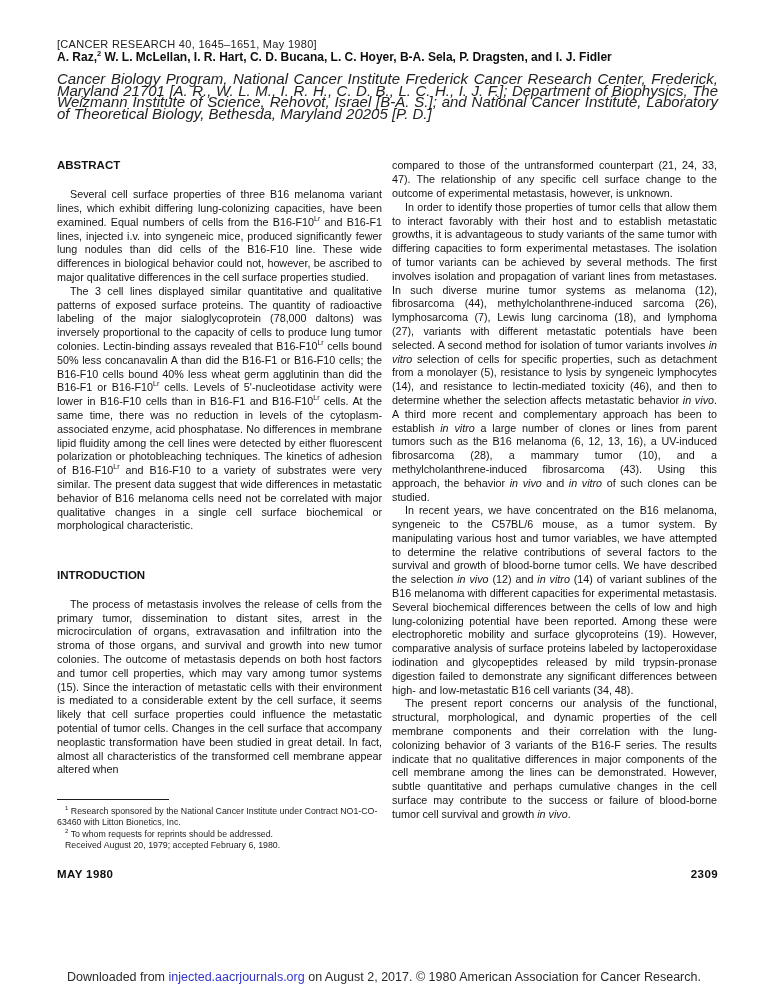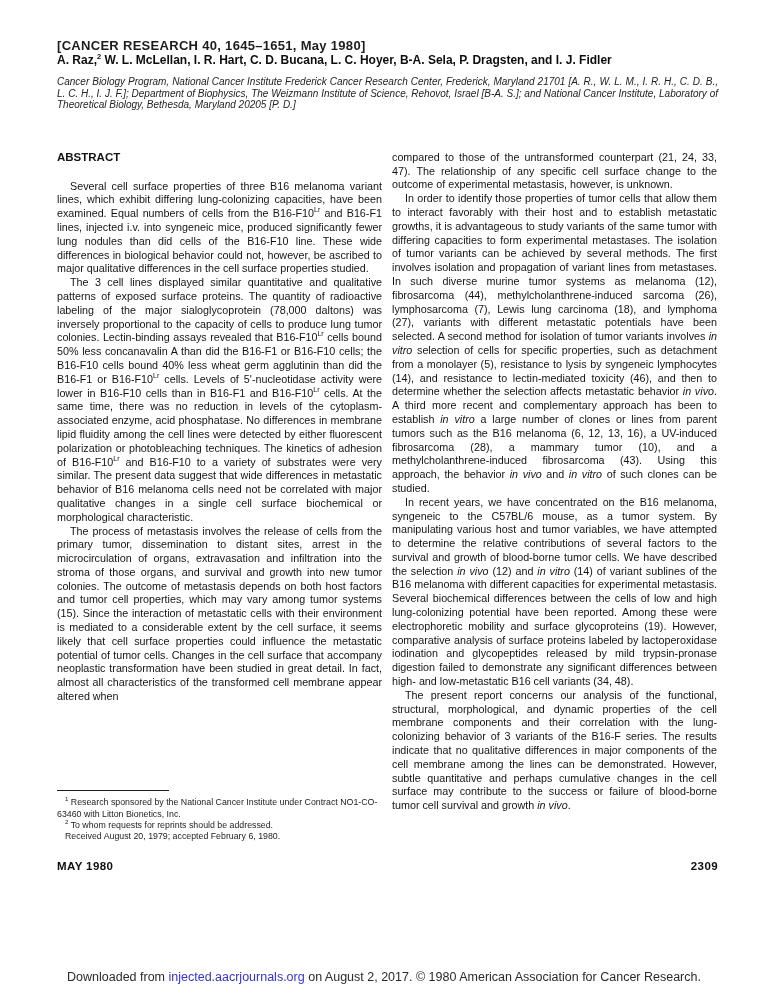--- a/index.html
+++ b/index.html
@@ -7,35 +7,35 @@
     width:768px; height:994px;
     background:#ffffff;
     font-family:"Liberation Sans", sans-serif;
     color:#141414;
     position:relative;
     overflow:hidden;
   }
   .page { position:absolute; left:57px; top:38px; width:661px; }
 
   .citation {
-    font-size:13px; letter-spacing:0.3px; font-weight:bold; color:#1c1c1c;
+    font-size:11px; letter-spacing:0.3px; font-weight:normal; color:#1c1c1c;
   }
   .title {
     margin:16px 0 0 0;
     font-size:19.5px; font-weight:bold; line-height:31px; color:#0e0e0e;
     letter-spacing:0.1px;
   }
   .title sup { font-size:10px; vertical-align:super; line-height:0; }
   .authors {
     font-size:12px; font-weight:bold; color:#0e0e0e;
   }
   .authors sup { font-size:7.5px; vertical-align:super; line-height:0; }
   .affiliation {
     margin-top:9px;
-    font-style:italic; font-size:10px; line-height:11.6px; color:#222;
+    font-style:italic; font-size:15px; line-height:11.6px; color:#222;
     text-align:justify;
   }
 
   .columns { display:flex; gap:10px; margin-top:40px; height:692px; }
   .col {
     width:325px; min-width:325px;
     font-size:10.75px; line-height:13.8px;
     text-align:justify;
     color:#141414;
   }
@@ -79,20 +79,21 @@
 
   <div class="affiliation">Cancer Biology Program, National Cancer Institute Frederick Cancer Research Center, Frederick, Maryland 21701 [A. R., W. L. M., I. R. H., C. D. B., L. C. H., I. J. F.]; Department of Biophysics, The Weizmann Institute of Science, Rehovot, Israel [B-A. S.]; and National Cancer Institute, Laboratory of Theoretical Biology, Bethesda, Maryland 20205 [P. D.]</div>
 
   <div class="columns">
 
     <div class="col col-left">
       <h2 class="sec-heading">ABSTRACT</h2>
       <p class="body-p"><span>Several cell surface properties of three B16 melanoma variant lines, which exhibit differing lung-colonizing capacities, have been examined. Equal numbers of cells from the B16-F10</span><sup>Lr</sup><span> and B16-F1 lines, injected i.v. into syngeneic mice, produced significantly fewer lung nodules than did cells of the B16-F10 line. These wide differences in biological behavior could not, however, be ascribed to major qualitative differences in the cell surface properties studied.</span></p>
       <p class="body-p"><span>The 3 cell lines displayed similar quantitative and qualitative patterns of exposed surface proteins. The quantity of radioactive labeling of the major sialoglycoprotein (78,000 daltons) was inversely proportional to the capacity of cells to produce lung tumor colonies. Lectin-binding assays revealed that B16-F10</span><sup>Lr</sup><span> cells bound 50% less concanavalin A than did the B16-F1 or B16-F10 cells; the B16-F10 cells bound 40% less wheat germ agglutinin than did the B16-F1 or B16-F10</span><sup>Lr</sup><span> cells. Levels of 5'-nucleotidase activity were lower in B16-F10 cells than in B16-F1 and B16-F10</span><sup>Lr</sup><span> cells. At the same time, there was no reduction in levels of the cytoplasm-associated enzyme, acid phosphatase. No differences in membrane lipid fluidity among the cell lines were detected by either fluorescent polarization or photobleaching techniques. The kinetics of adhesion of B16-F10</span><sup>Lr</sup><span> and B16-F10 to a variety of substrates were very similar. The present data suggest that wide differences in metastatic behavior of B16 melanoma cells need not be correlated with major qualitative changes in a single cell surface biochemical or morphological characteristic.</span></p>
 
+      <h2 class="sec-heading intro-heading">INTRODUCTION</h2>
       <p class="body-p"><span>The process of metastasis involves the release of cells from the primary tumor, dissemination to distant sites, arrest in the microcirculation of organs, extravasation and infiltration into the stroma of those organs, and survival and growth into new tumor colonies. The outcome of metastasis depends on both host factors and tumor cell properties, which may vary among tumor systems (15). Since the interaction of metastatic cells with their environment is mediated to a considerable extent by the cell surface, it seems likely that cell surface properties could influence the metastatic potential of tumor cells. Changes in the cell surface that accompany neoplastic transformation have been studied in great detail. In fact, almost all characteristics of the transformed cell membrane appear altered when</span></p>
 
       <div class="footnotes">
         <hr class="fn-rule">
         <p class="fn"><sup>1</sup><span> Research sponsored by the National Cancer Institute under Contract NO1-CO-63460 with Litton Bionetics, Inc.</span></p>
         <p class="fn"><sup>2</sup><span> To whom requests for reprints should be addressed.</span></p>
         <p class="fn"><span>Received August 20, 1979; accepted February 6, 1980.</span></p>
       </div>
     </div>
 

